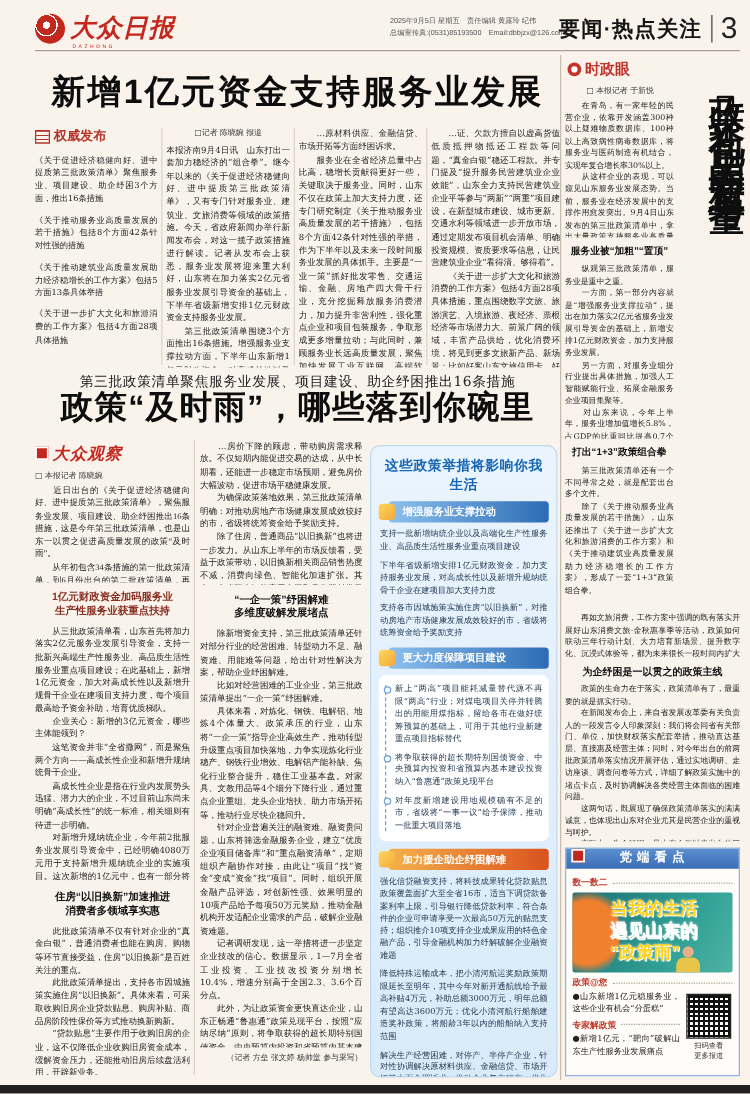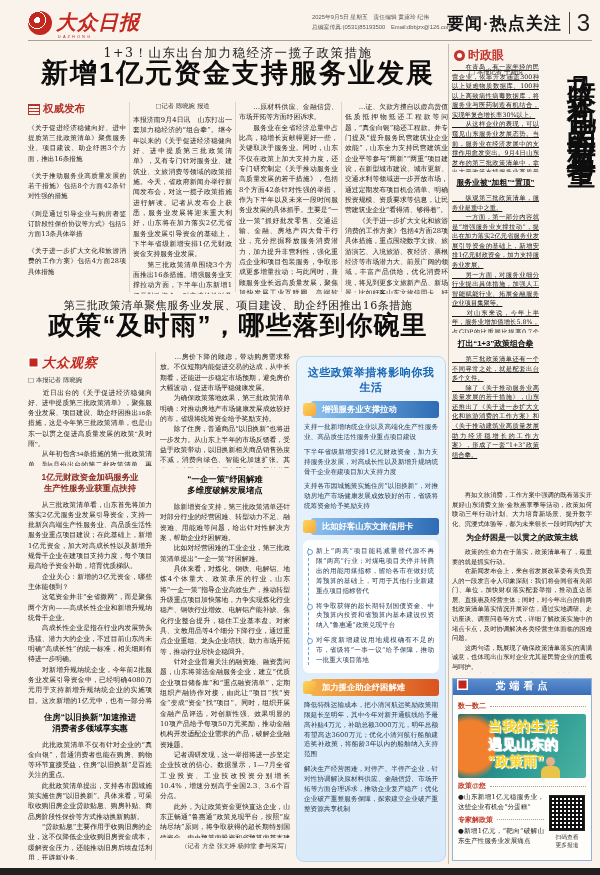--- a/index.html
+++ b/index.html
@@ -102,32 +102,31 @@
     <div>2025年9月5日 星期五　责任编辑 黄露玲 纪伟</div>
     <div>总编室传真:(0531)85193500　Email:dbbjzx@126.com</div>
   </div>
   <div class="abs section-group" style="right:10px;top:9px;">
     <span class="section-title sans">要闻·热点关注</span>
     <span class="hdr-div"></span>
     <span class="page-num sans">3</span>
   </div>
   <div class="hrule" style="left:28px;width:564px;top:40px;"></div>
 
-  <div class="abs kicker" style="left:28px;top:45px;width:420px;font-size:12.5px;">1+3！山东出台加力稳经济一揽子政策措施</div>
   <div class="abs headline sans" style="left:28px;top:59px;width:420px;font-size:27px;">新增1亿元资金支持服务业发展</div>
 
   <div class="abs" style="left:28px;top:102px;width:98px;height:192px;overflow:hidden;">
     <div class="auth-h sans">
       <span class="doc-ico"></span>
       <span>权威发布</span>
     </div>
     <div style="margin-top:7px;">
       <div class="auth-item">《关于促进经济稳健向好、进中提质第三批政策清单》聚焦服务业、项目建设、助企纾困3个方面，推出16条措施</div>
       <div class="auth-item">《关于推动服务业高质量发展的若干措施》包括8个方面42条针对性强的措施</div>
-      <div class="auth-item">《则是通过引导企业与购房者签订阶段性保价协议等方式》包括5方面13条具体举措</div>
+      <div class="auth-item">《关于推动建筑业高质量发展助力经济稳增长的工作方案》包括5方面13条具体举措</div>
       <div class="auth-item">《关于进一步扩大文化和旅游消费的工作方案》包括4方面28项具体措施</div>
     </div>
   </div>
 
   <div class="vr" style="left:129px;top:102px;height:190px;"></div>
   <div class="vr" style="left:235px;top:102px;height:190px;"></div>
   <div class="vr" style="left:341px;top:102px;height:190px;"></div>
 
   <div class="abs" style="left:133px;top:102px;width:99px;height:192px;overflow:hidden;">
     <div class="byline">□记者 陈晓婉 报道</div>
@@ -143,21 +142,21 @@
   <div class="vr" style="left:448px;top:44px;height:820px;background:#c7bcae;"></div>
 
   <div class="abs sz-label" style="left:454px;top:47px;">
     <span class="eye-ico"></span>
     <span>时政眼</span>
   </div>
   <div class="abs byline" style="left:452px;top:68px;width:88px;">□ 本报记者 于新悦</div>
 
   <div class="abs vertical-head" style="left:542px;top:54px;height:478px;width:54px;">政策『礼包』里的新意与考量</div>
 
-  <div class="abs" style="left:452px;top:62px;width:87px;height:406px;overflow:hidden;text-decoration:underline;">
+  <div class="abs" style="left:452px;top:80px;width:87px;height:406px;overflow:hidden;">
     <div class="body-text clip" style="font-size:6.3px;height:110px;">　　在青岛，有一家年轻的民营企业，依靠开发涵盖300种以上疑难物质数据库、100种以上高致病性病毒数据库，将服务业与医药制造有机结合，实现年复合增长率30%以上。
 　　从这样企业的表现，可以窥见山东服务业发展态势。当前，服务业在经济发展中的支撑作用愈发突出。9月4日山东发布的第三批政策清单中，拿出大量政策支持服务业高质量发展。
 　　在第三季度进入最后一个月，山东再推政策礼包，有何考量？我们又能看到哪些新动向？</div>
     <div class="sub-h" style="font-size:7.8px;margin:5px 0;">服务业被“加粗”“置顶”</div>
     <div class="body-text clip" style="font-size:6.3px;height:140px;">　　纵观第三批政策清单，服务业是重中之重。
 　　一方面，第一部分内容就是“增强服务业支撑拉动”，提出在加力落实2亿元省服务业发展引导资金的基础上，新增安排1亿元财政资金，加力支持服务业发展。
 　　另一方面，对服务业细分行业提出具体措施，加强人工智能赋能行业、拓展金融服务企业项目集聚等。
 　　对山东来说，今年上半年，服务业增加值增长5.8%，占GDP的比重同比提高0.7个百分点，达到54.4%。</div>
     <div class="sub-h" style="font-size:7.8px;margin:5px 0;">打出“1+3”政策组合拳</div>
     <div class="body-text clip" style="font-size:6.3px;height:110px;">　　第三批政策清单还有一个不同寻常之处，就是配套出台多个文件。
@@ -226,32 +225,33 @@
     <div class="ig-h">
       <span class="ig-ico"></span>
       <span class="ig-bar">增强服务业支撑拉动</span>
     </div>
     <p>支持一批新增纳统企业以及高端化生产性服务业、高品质生活性服务业重点项目建设</p>
     <p>下半年省级新增安排1亿元财政资金，加力支持服务业发展，对高成长性以及新增升规纳统骨干企业在建项目加大支持力度</p>
     <p>支持各市因城施策实施住房“以旧换新”，对推动房地产市场健康发展成效较好的市，省级将统筹资金给予奖励支持</p>
 
     <div class="ig-h">
       <span class="ig-ico"></span>
-      <span class="ig-bar">比如好客山东文旅信用卡</span>
+      <span class="ig-bar">更大力度保障项目建设</span>
     </div>
     <div class="ig-card">
       <p>新上“两高”项目能耗减量替代源不再限“两高”行业；对煤电项目关停并转腾出的用能用煤指标，留给各市在做好统筹预算的基础上，可用于其他行业新建重点项目指标替代</p>
       <p>将争取获得的超长期特别国债资金、中央预算内投资和省预算内基本建设投资纳入“鲁惠通”政策兑现平台</p>
       <p>对年度新增建设用地规模确有不足的市，省级将“一事一议”给予保障，推动一批重大项目落地</p>
     </div>
 
     <div class="ig-h">
       <span class="ig-ico"></span>
       <span class="ig-bar orange">加力援企助企纾困解难</span>
     </div>
+    <p>强化信贷融资支持，将科技成果转化贷款贴息政策覆盖面扩大至全省16市，适当下调贷款备案利率上限，引导银行降低贷款利率，符合条件的企业可申请享受一次最高50万元的贴息支持；组织推介10项支持企业成果应用的特色金融产品，引导金融机构加力纾解破解企业融资难题</p>
     <p>降低特殊运输成本，把小清河航运奖励政策期限延长至明年，其中今年对新开通航线给予最高补贴4万元，补助总额3000万元，明年总额有望高达3600万元；优化小清河航行船舶建造奖补政策，将船龄3年以内的船舶纳入支持范围</p>
     <p>解决生产经营困难，对停产、半停产企业，针对性协调解决原材料供应、金融信贷、市场开拓等方面合理诉求，推动企业复产稳产；优化企业破产重整服务保障，探索建立企业破产重整资源共享机制</p>
 
   </div>
 
   <div class="abs party" style="left:452px;top:678px;width:140px;height:183px;">
     <div class="party-hd">
       <span class="party-logo"></span>
       <span class="party-title">党端看点</span>
     </div>

